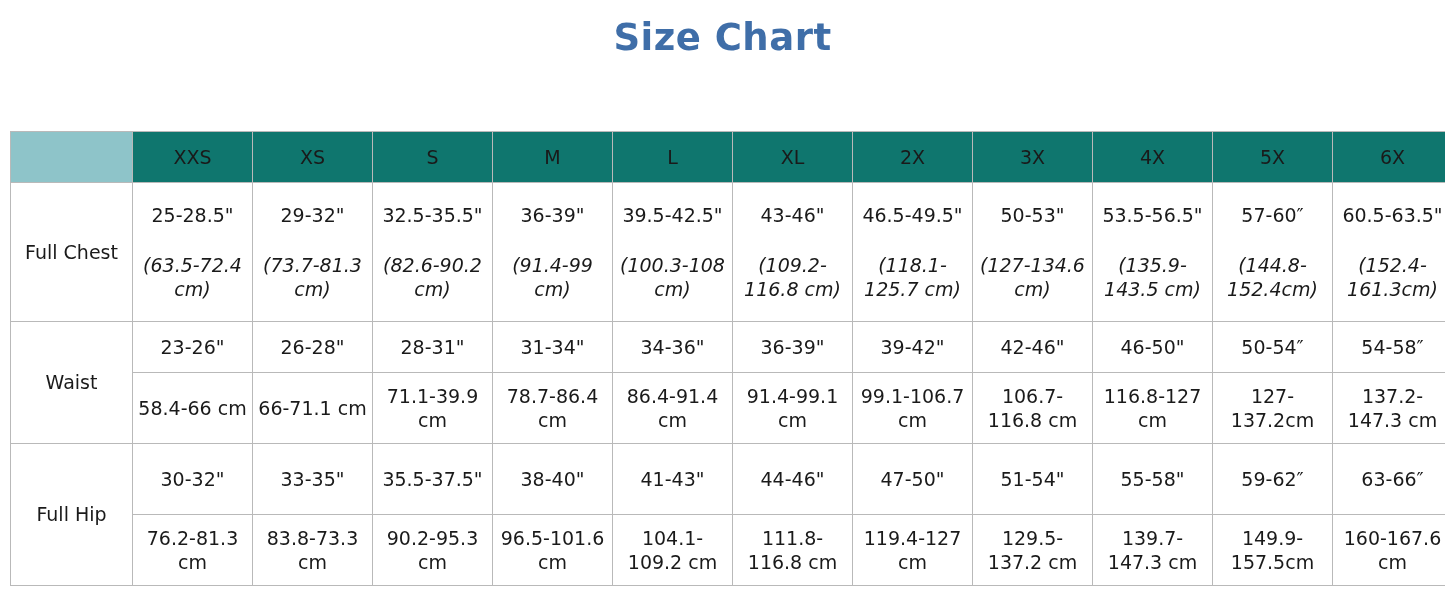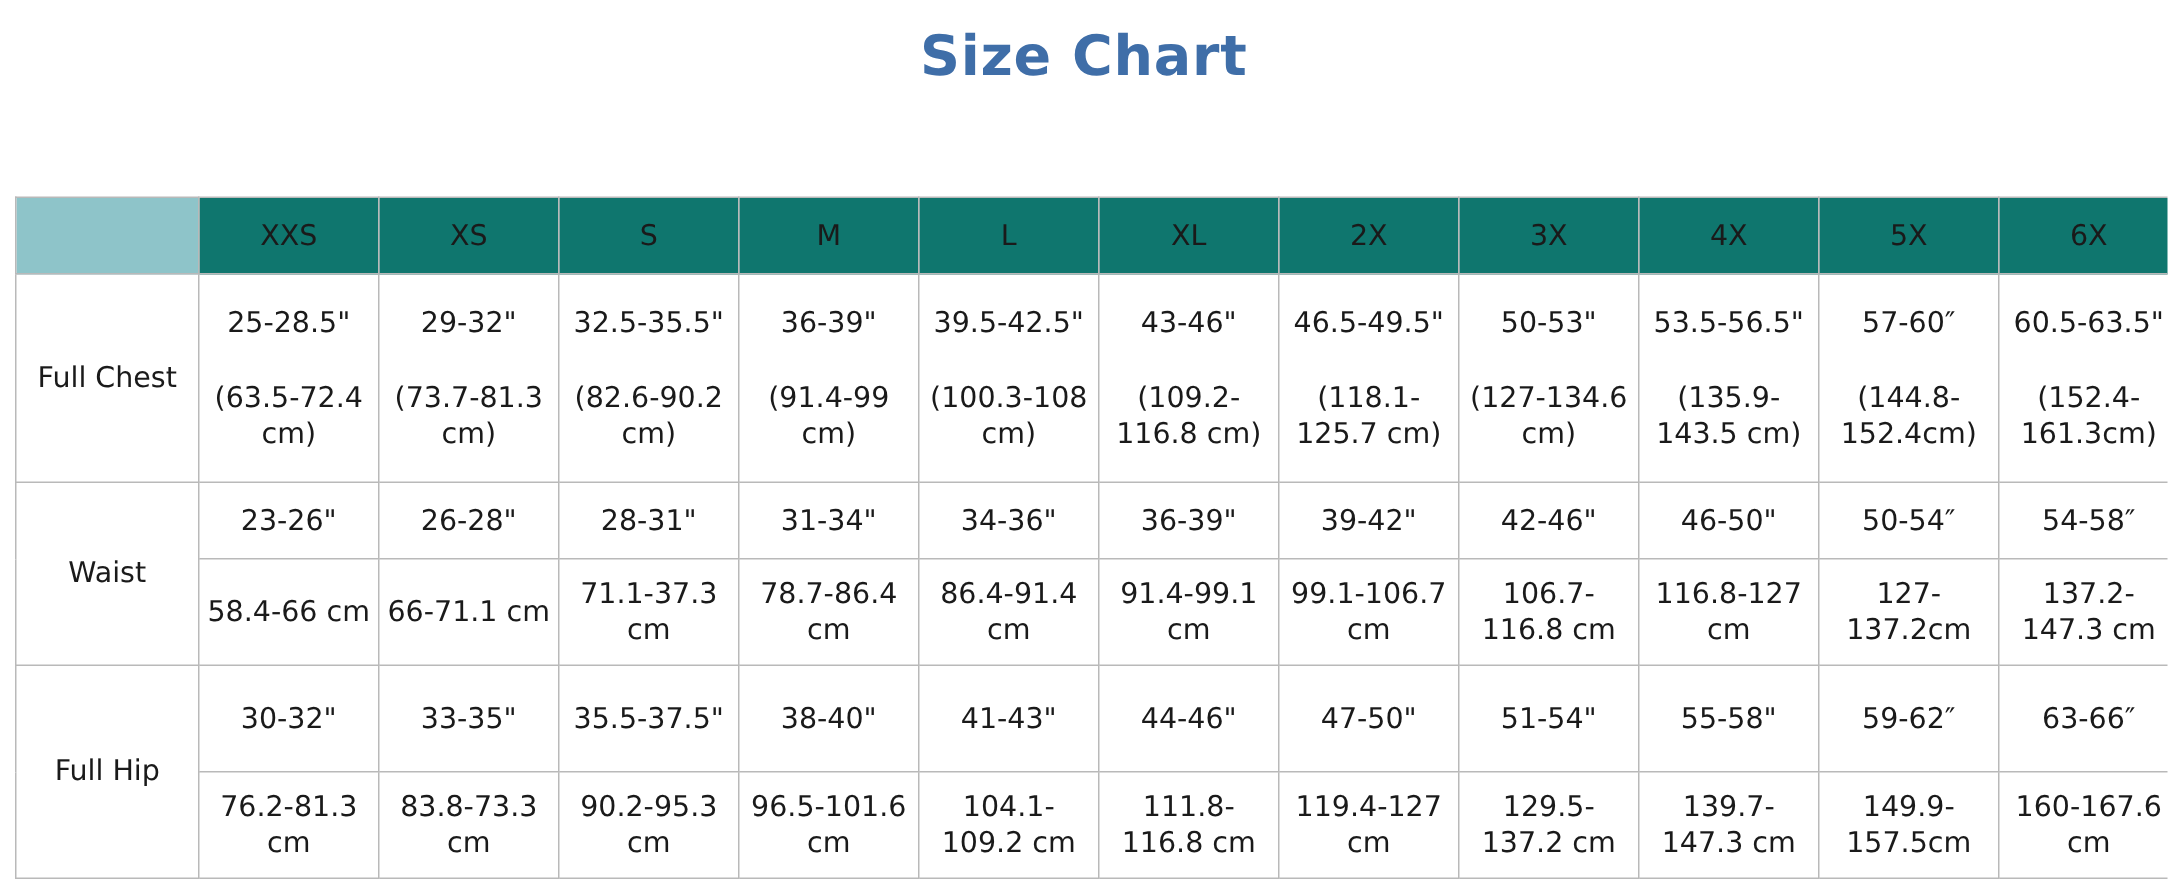--- a/index.html
+++ b/index.html
@@ -63,21 +63,21 @@
     font-size: 21px;
     color: #1a1a1a;
     text-align: center;
   }
   .col-label { width: 122px; }
   .col-size { width: 120px; }
   .chest-cell {
     height: 130px;
   }
   .chest-cell .inches { display: block; }
-  .chest-cell .cm { display: block; margin-top: 26px; }
+  .chest-cell .cm { display: block; margin-top: 26px; font-style: italic; }
   .val-cell {
     height: 47px;
   }
   .hip-in-cell { height: 62px; }
   .hip-cm-cell { height: 62px; }
   .waist-in-cell { height: 42px; }
   .waist-cm-cell { height: 62px; }
 </style>
 </head>
 <body>
@@ -178,21 +178,21 @@
         <td class="val-cell waist-in-cell">39-42"</td>
         <td class="val-cell waist-in-cell">42-46"</td>
         <td class="val-cell waist-in-cell">46-50"</td>
         <td class="val-cell waist-in-cell">50-54″</td>
         <td class="val-cell waist-in-cell">54-58″</td>
       </tr>
 
       <tr>
         <td class="val-cell waist-cm-cell">58.4-66 cm</td>
         <td class="val-cell waist-cm-cell">66-71.1 cm</td>
-        <td class="val-cell waist-cm-cell">71.1-37.3 cm</td>
+        <td class="val-cell waist-cm-cell">71.1-39.9 cm</td>
         <td class="val-cell waist-cm-cell">78.7-86.4 cm</td>
         <td class="val-cell waist-cm-cell">86.4-91.4 cm</td>
         <td class="val-cell waist-cm-cell">91.4-99.1 cm</td>
         <td class="val-cell waist-cm-cell">99.1-106.7 cm</td>
         <td class="val-cell waist-cm-cell">106.7-116.8 cm</td>
         <td class="val-cell waist-cm-cell">116.8-127 cm</td>
         <td class="val-cell waist-cm-cell">127-137.2cm</td>
         <td class="val-cell waist-cm-cell">137.2-147.3 cm</td>
       </tr>
 

